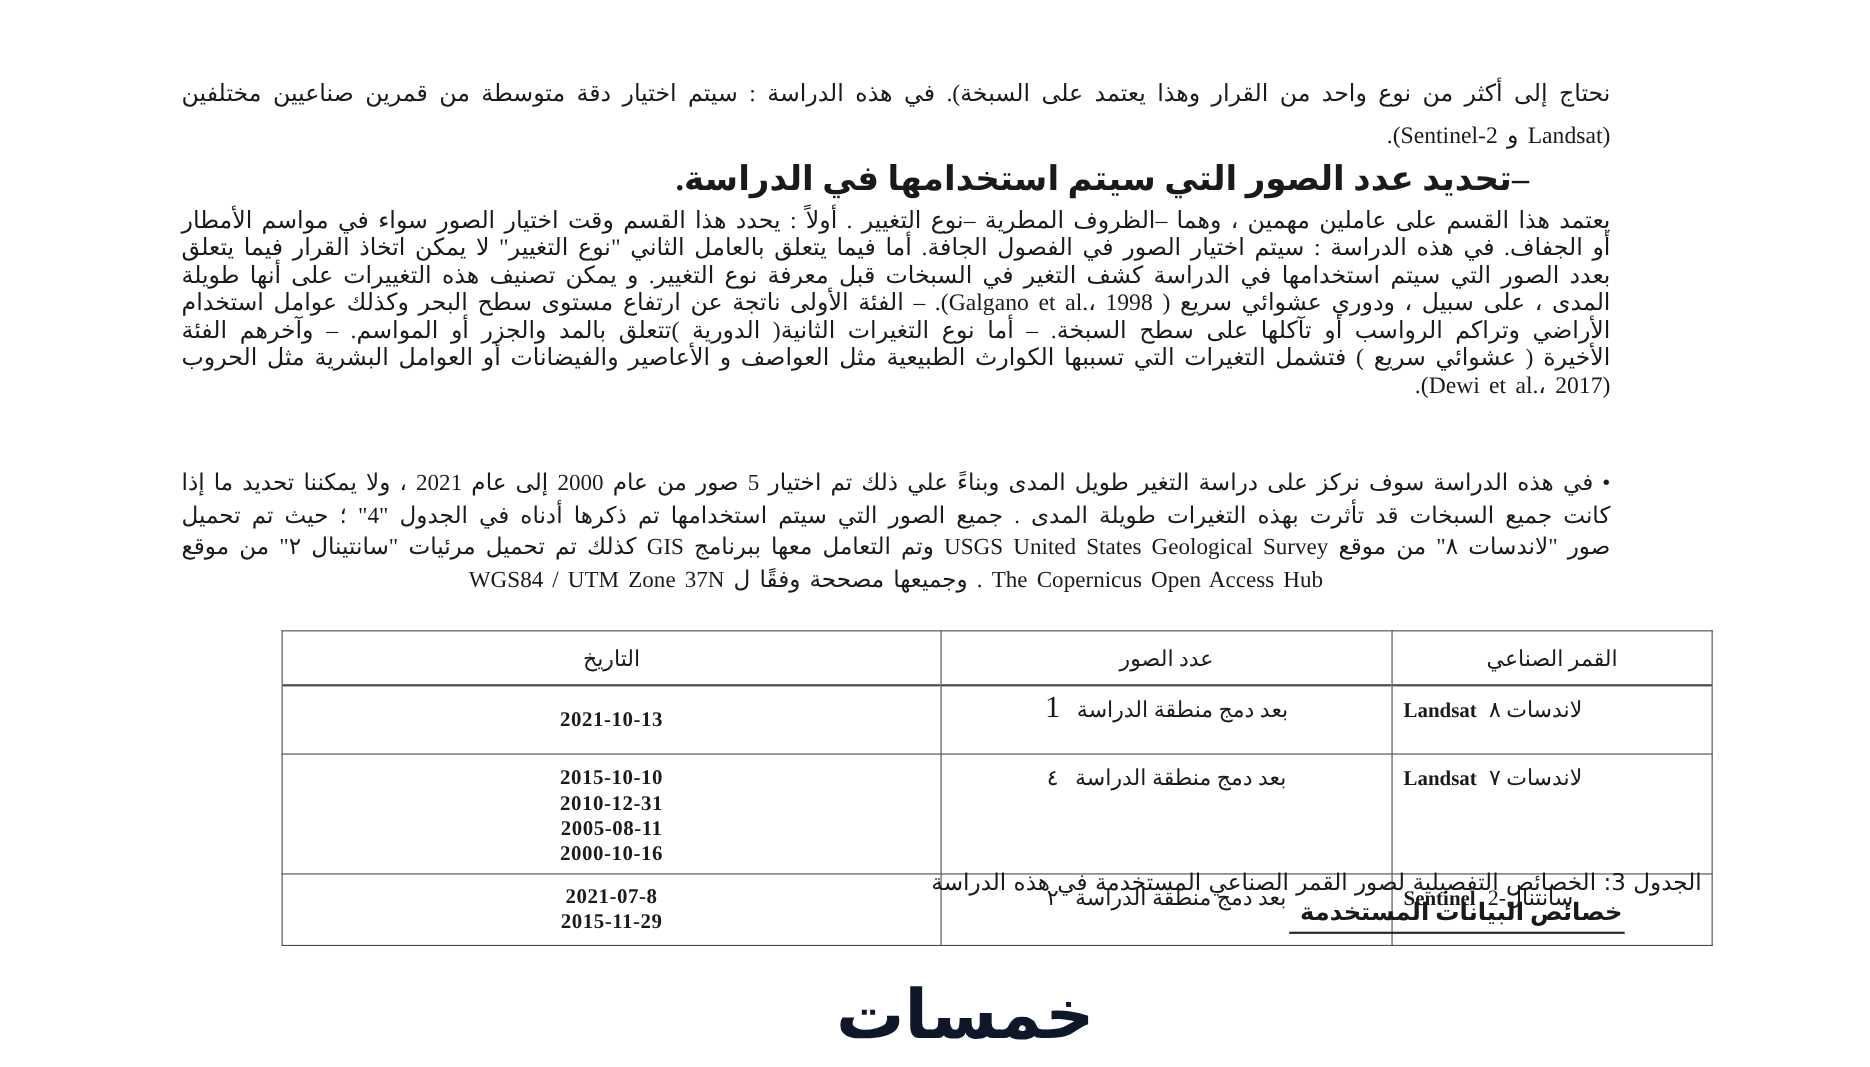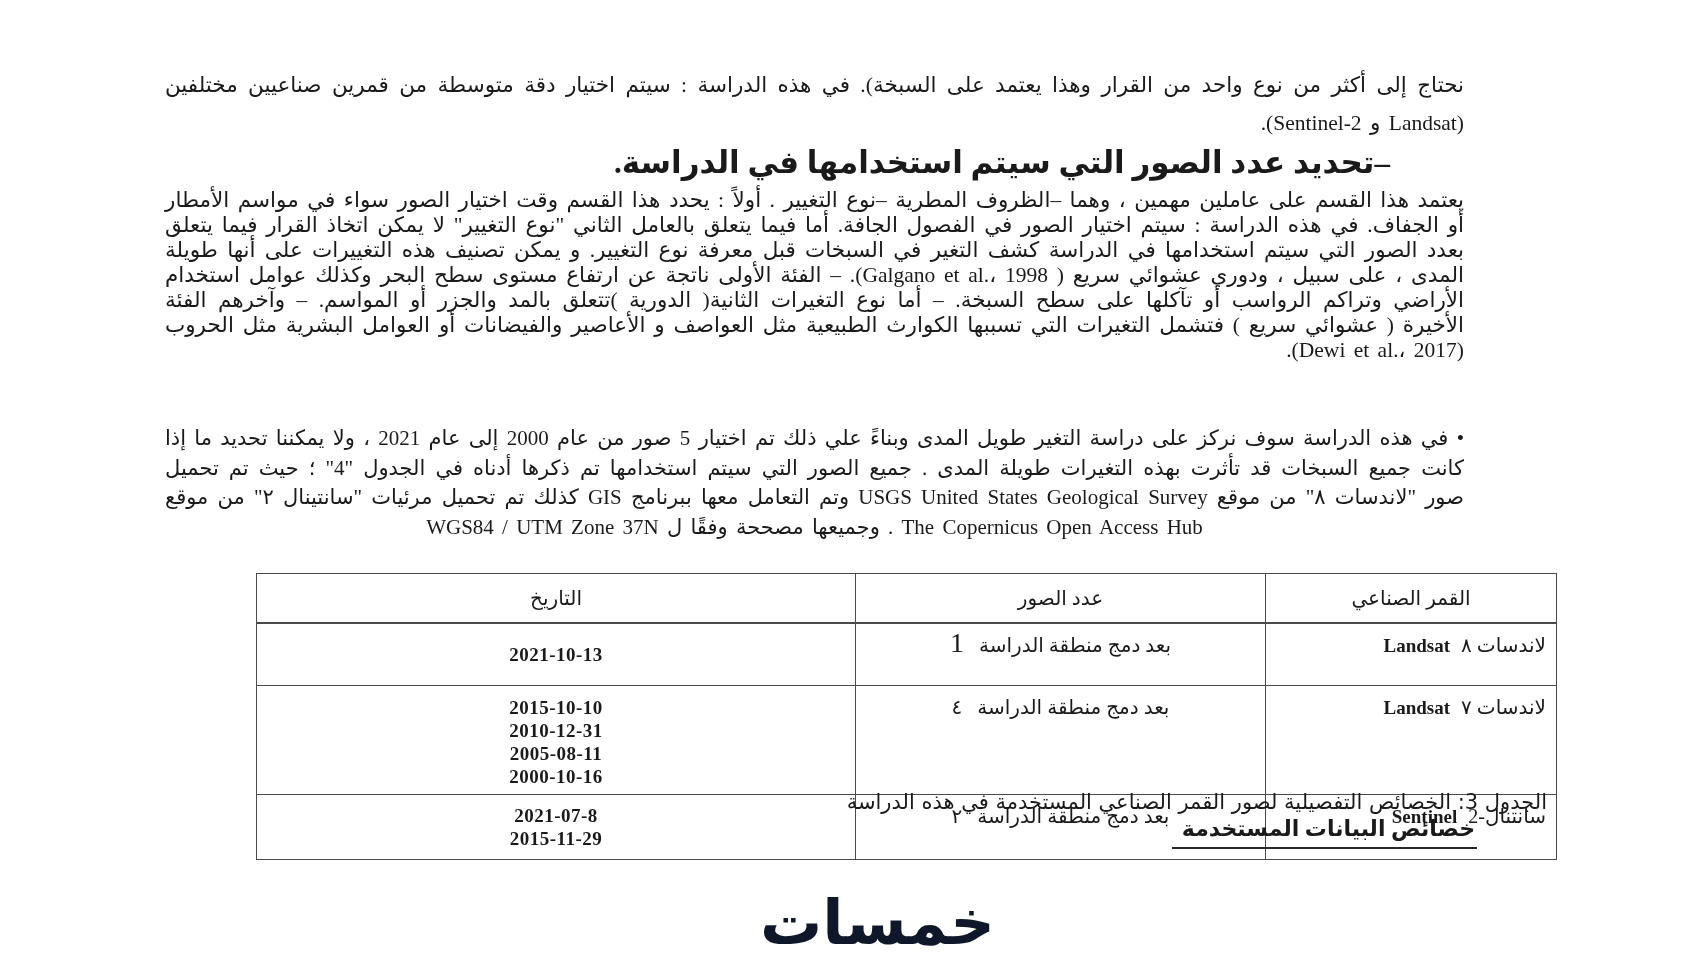--- a/index.html
+++ b/index.html
@@ -55,21 +55,21 @@
     font-weight: normal;
     text-align: center;
     height: 36px;
     vertical-align: middle;
     border-bottom-width: 2px;
   }
   .row-1 td { height: 46px; }
   .row-2 td { height: 76px; }
   .row-3 td { height: 49px; }
   td.sat-cell {
-    text-align: right;
+    text-align: left;
     vertical-align: top;
     padding-top: 9px;
     white-space: nowrap;
   }
   td.sat-cell .en {
     font-family: "Liberation Serif", serif;
     font-weight: bold;
     font-size: 19px;
     margin-right: 6px;
   }

